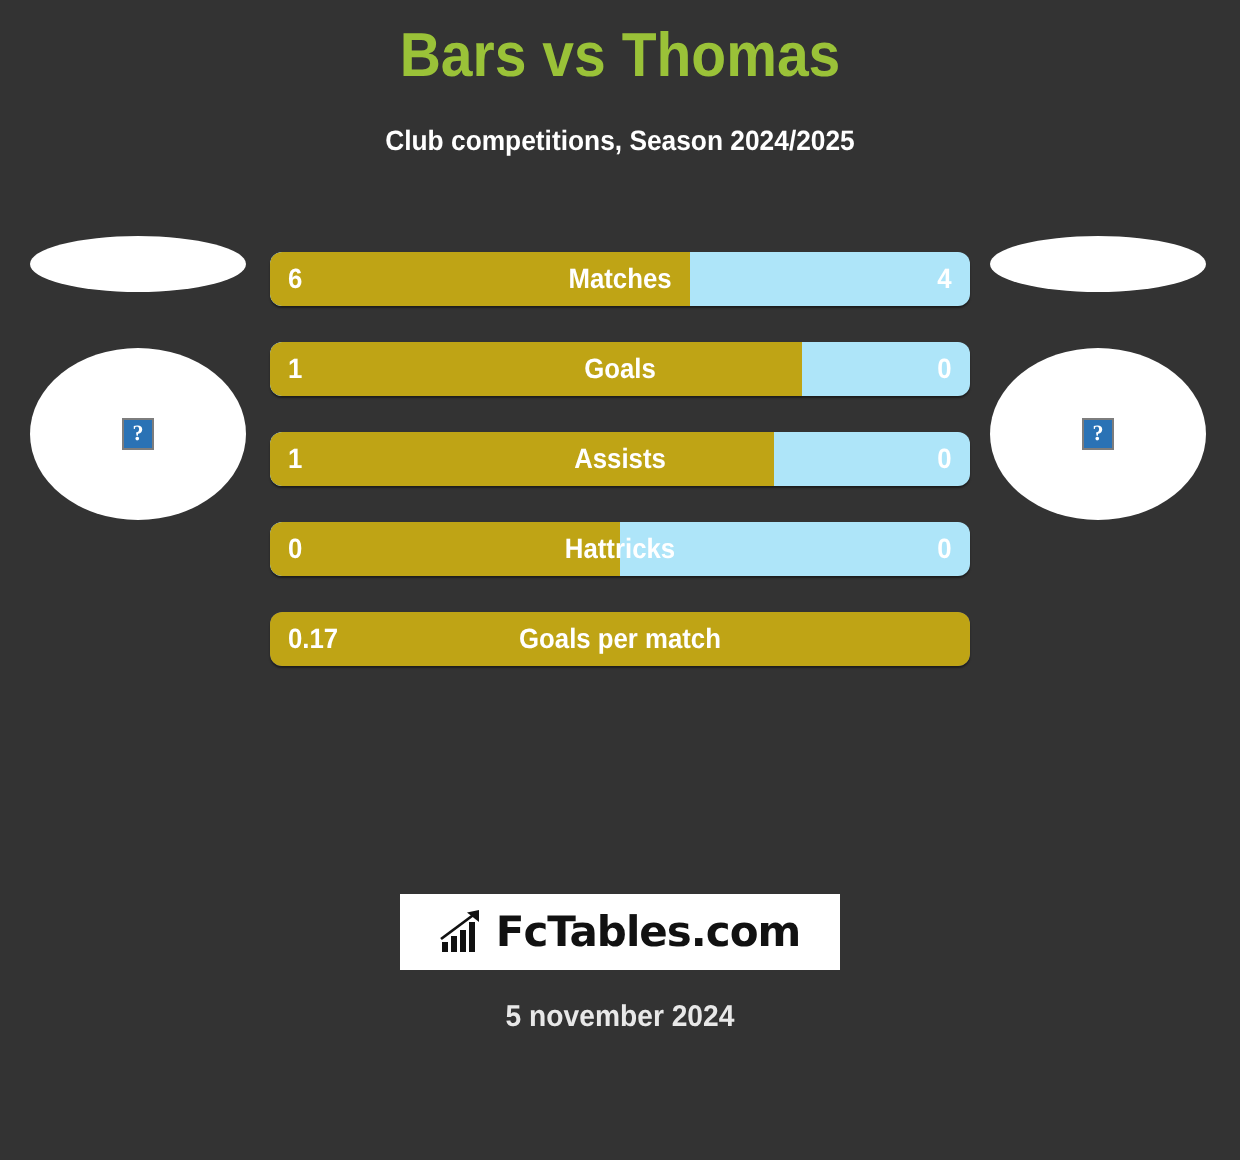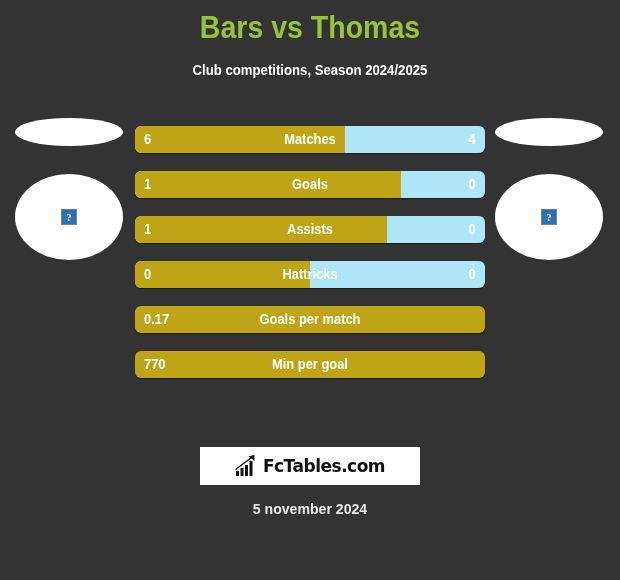--- a/index.html
+++ b/index.html
@@ -161,21 +161,21 @@
     align-items: center;
     justify-content: center;
     gap: 4px;
   }
   .logo-icon {
     display: block;
     width: 24px;
     height: 22px;
   }
   .logo-text {
-    font-size: 17px;
+    font-size: 21px;
     font-weight: bold;
     color: #111111;
     font-family: "DejaVu Sans", sans-serif;
     letter-spacing: -0.5px;
   }
 
   .date {
     position: absolute;
     top: 500px;
     left: 0;
@@ -233,25 +233,20 @@
       <div class="stat-row">
         <div class="bar-fill" style="width: 50%;"></div>
         <span class="val-left">0</span>
         <span class="stat-label">Hattricks</span>
         <span class="val-right">0</span>
       </div>
       <div class="stat-row single">
         <div class="bar-fill" style="width: 100%;"></div>
         <span class="val-left">0.17</span>
         <span class="stat-label">Goals per match</span>
-      </div>
-      <div class="stat-row single">
-        <div class="bar-fill" style="width: 100%;"></div>
-        <span class="val-left">770</span>
-        <span class="stat-label">Min per goal</span>
       </div>
     </div>
 
   <div class="logo-box">
     <svg class="logo-icon" viewBox="0 0 24 22">
       <rect x="1" y="16" width="3" height="5" fill="#111111"></rect>
       <rect x="5.5" y="13" width="3" height="8" fill="#111111"></rect>
       <rect x="10" y="10" width="3" height="11" fill="#111111"></rect>
       <rect x="14.5" y="6" width="3" height="15" fill="#111111"></rect>
       <path d="M0.5 14.5 L18 1.5" stroke="#111111" stroke-width="1.4" fill="none"></path>

